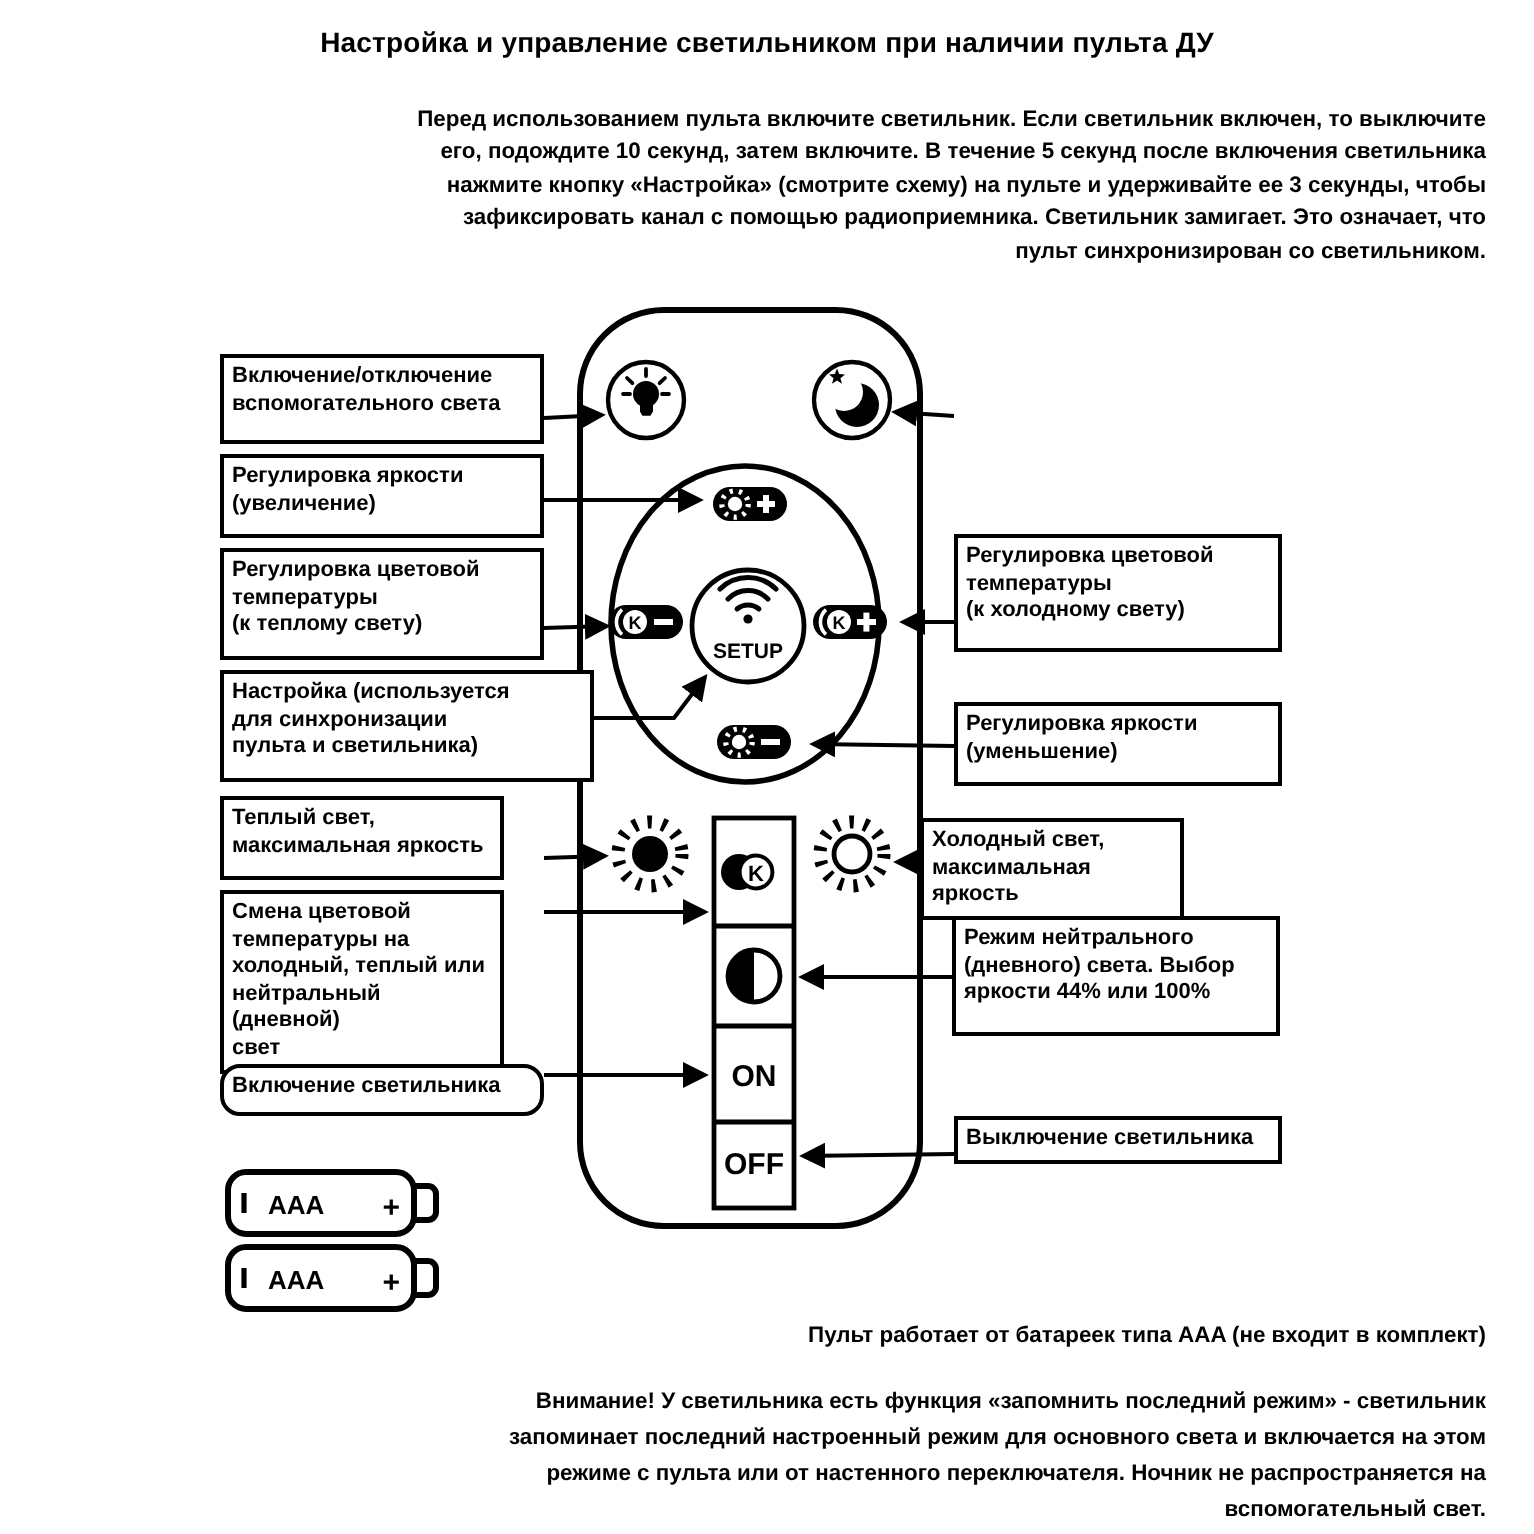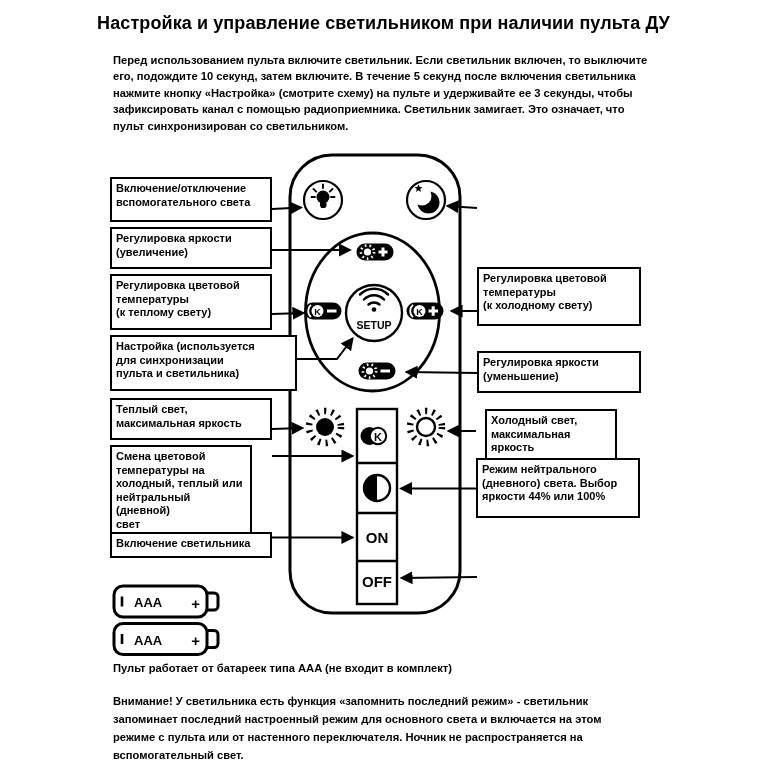--- a/index.html
+++ b/index.html
@@ -2,49 +2,49 @@
 <html><head>
 <meta charset="utf-8">
 <style>
   html,body { margin:0; padding:0; background:#ffffff; }
   .page {
     position:relative; width:767px; height:767px; background:#ffffff;
     color:#000; font-family:"Liberation Sans", sans-serif; overflow:hidden;
   }
   .title {
     position:absolute; top:13px; left:0; width:100%;
-    text-align:center; font-size:18px; font-weight:bold; letter-spacing:0.1px;
+    text-align:center; font-size:14px; font-weight:bold; letter-spacing:0.1px;
   }
   .para {
     position:absolute; font-size:11.2px; font-weight:bold;
-    white-space:pre-line; line-height:16.4px;
+    white-space:pre-line; line-height:16.4px;text-align:right;
   }
   #intro        { left:113px; top:52px;  width:630px; }
   #battery-note { left:113px; top:660px; width:630px; }
   #warning      { left:113px; top:692px; width:630px; line-height:18px; }
 
   .diagram-svg { position:absolute; left:0; top:0; }
 
   .callout {
     position:absolute; box-sizing:border-box;
     border:2px solid #000; background:#fff;
     font-size:11px; font-weight:bold; line-height:13.6px;
     padding:3px 4px; white-space:pre-line;
   }
   #cl1 { left:110px; top:177px; width:162px; min-height:45px; }
   #cl2 { left:110px; top:227px; width:162px; min-height:42px; }
   #cl3 { left:110px; top:274px; width:162px; min-height:56px; }
   #cl4 { left:110px; top:335px; width:187px; min-height:56px; }
-  #cl5 { left:110px; top:398px; width:162px; min-height:42px; }
+  #cl5 { left:110px; top:398px; width:142px; min-height:42px; }
   #cl6 { left:110px; top:445px; width:142px; min-height:84px; }
-  #cl7 { left:110px; top:532px; width:162px; min-height:26px; }
+  #cl7 { left:110px; top:532px; width:162px; min-height:26px;border-radius:10px; }
   #cr1 { left:477px; top:189px; width:164px; min-height:23px; }
   #cr2 { left:477px; top:267px; width:164px; min-height:59px; }
   #cr3 { left:477px; top:351px; width:164px; min-height:42px; }
-  #cr4 { left:485px; top:409px; width:132px; min-height:43px; }
+  #cr4 { left:460px; top:409px; width:132px; min-height:43px; }
   #cr5 { left:476px; top:458px; width:164px; min-height:60px; }
   #cr6 { left:477px; top:558px; width:164px; min-height:22px; }
 
   svg text { font-family:"Liberation Sans", sans-serif; font-weight:bold; fill:#000; }
 </style>
 </head>
 <body>
 
 <div class="page">
 
@@ -228,20 +228,21 @@
   <div class="callout" id="cr2">Регулировка цветовой
 температуры
 (к холодному свету)</div>
   <div class="callout" id="cr3">Регулировка яркости
 (уменьшение)</div>
   <div class="callout" id="cr4">Холодный свет,
 максимальная яркость</div>
   <div class="callout" id="cr5">Режим нейтрального
 (дневного) света. Выбор
 яркости 44% или 100%</div>
+  <div class="callout" id="cr6">Выключение светильника</div>
 
   <div class="para" id="battery-note">Пульт работает от батареек типа AAA (не входит в комплект)</div>
   <div class="para" id="warning">Внимание! У светильника есть функция «запомнить последний режим» - светильник
 запоминает последний настроенный режим для основного света и включается на этом
 режиме с пульта или от настенного переключателя. Ночник не распространяется на
 вспомогательный свет.</div>
 
 </div>
 
 </body></html>

